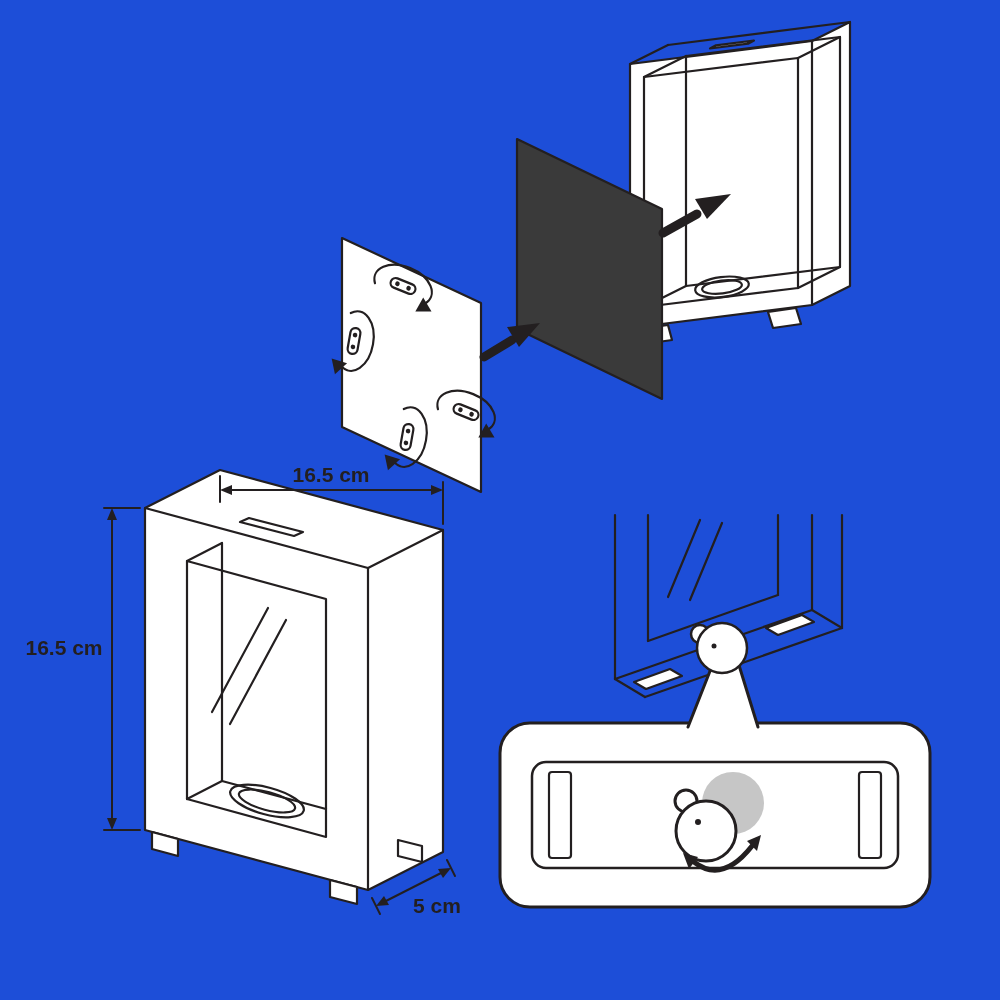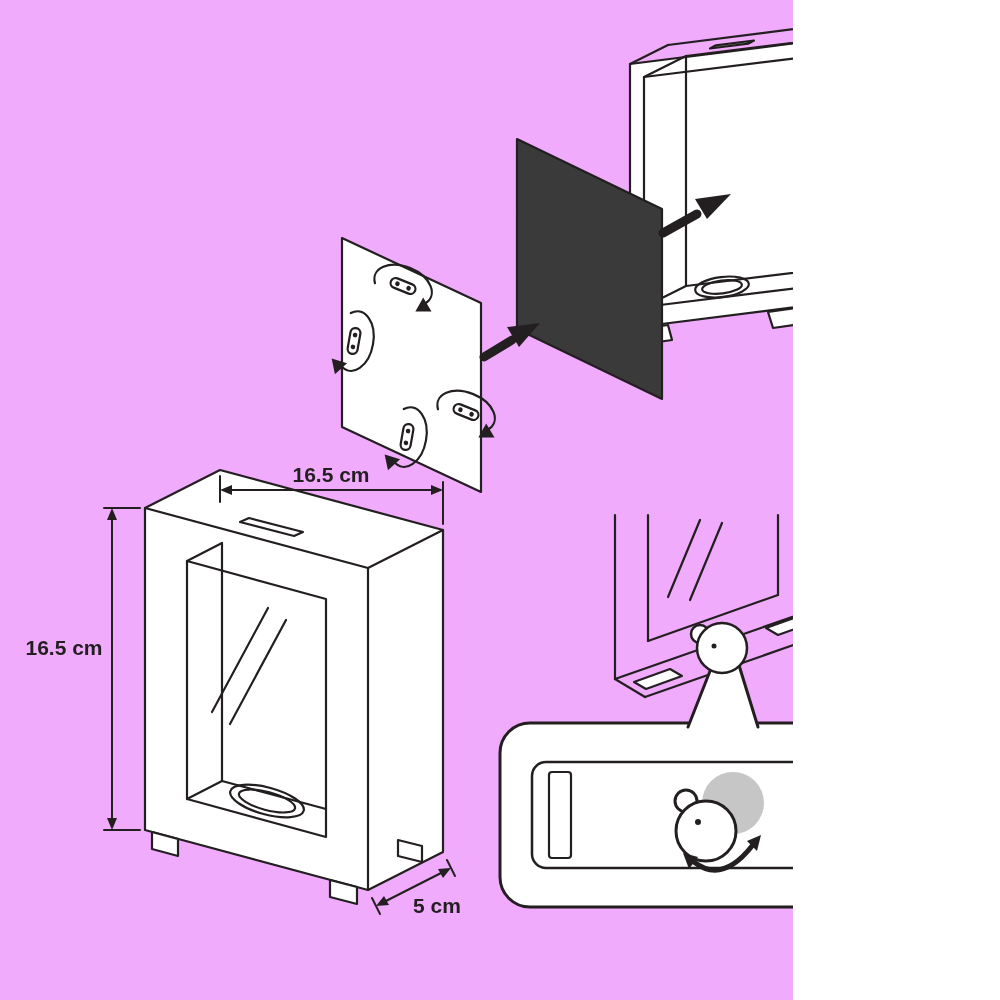--- a/index.html
+++ b/index.html
@@ -1,16 +1,16 @@
 <!DOCTYPE html>
 <html><head>
 <meta charset="utf-8">
 <style>
   html,body{margin:0;padding:0;background:#fff;}
-  .page{position:relative;width:793px;height:1000px;background:#f0abfc;overflow:hidden;
+  .page{position:relative;width:1000px;height:1000px;background:#1d4ed8;overflow:hidden;
         font-family:"Liberation Sans",sans-serif;}
   svg{position:absolute;left:0;top:0;}
   .dim-label{font-family:"Liberation Sans",sans-serif;font-size:21px;font-weight:600;
              fill:#231f20;stroke:none;}
 </style>
 </head>
 <body>
 
 <div class="page">
 <svg width="1000" height="1000" viewBox="0 0 1000 1000">

